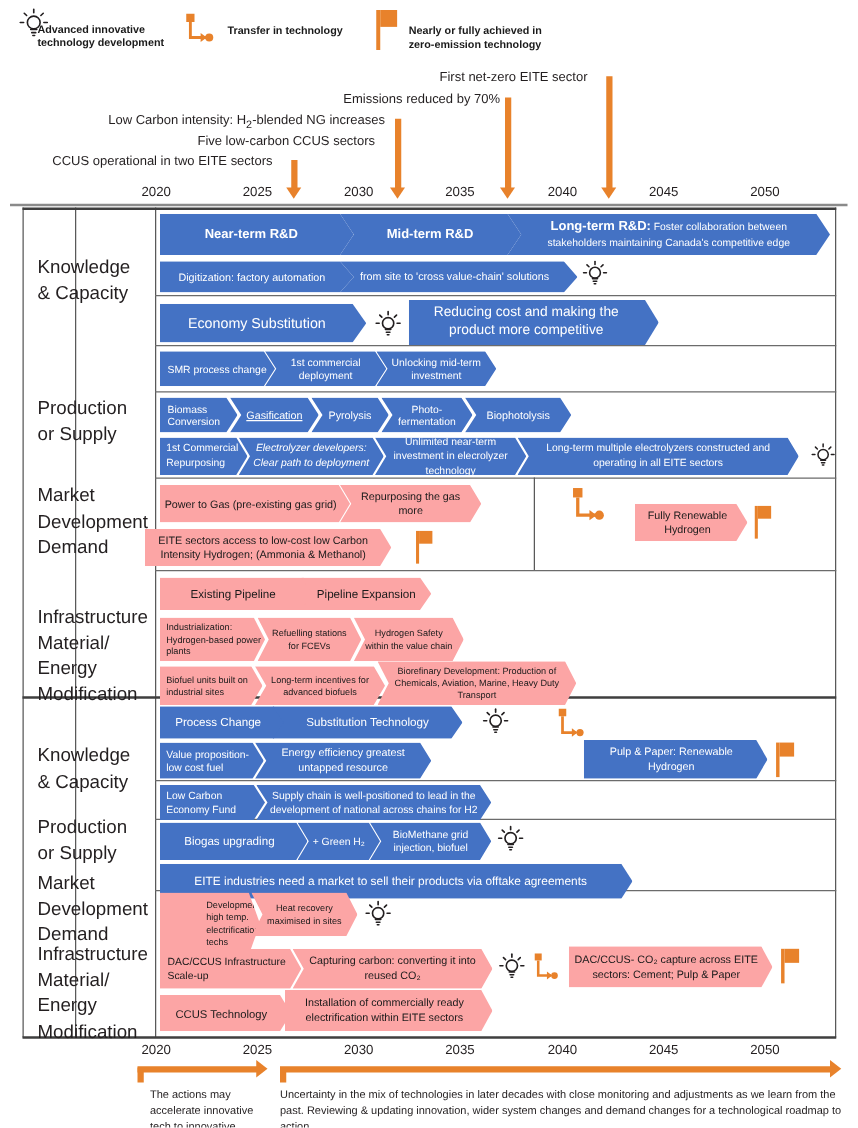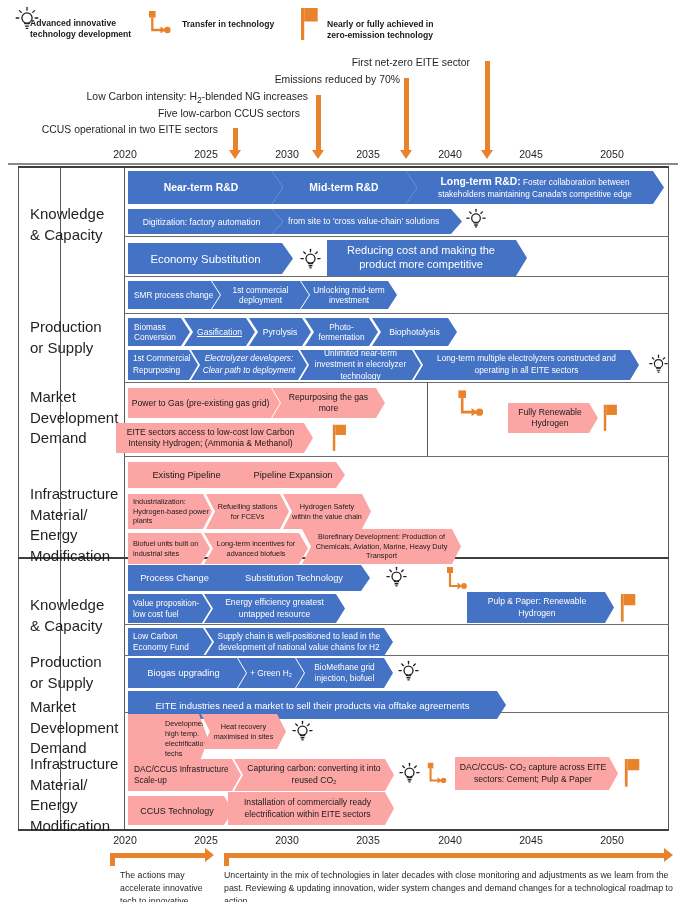--- a/index.html
+++ b/index.html
@@ -331,21 +331,21 @@
   </div>
 <svg class="flagico" style="left:620px;top:590px;" width="19" height="34" viewBox="0 0 22 34">
   <rect x="1" y="2" width="3.2" height="32" fill="#E8822B"></rect>
     <rect x="4.2" y="2" width="13.5" height="13" fill="#E8822B"></rect>
   </svg>
 
 <div class="chev c-dark sh-start9" style="left:128px;top:628px;width:84px;height:28px;font-size:8.3px;line-height:1.3;justify-content:flex-start;">
   <span style="margin-left:3px;text-align:left;">Low Carbon Economy Fund</span>
   </div>
 <div class="chev c-dark sh-mid9" style="left:205px;top:628px;width:188px;height:28px;font-size:8.3px;line-height:1.3;">
-  <span style="margin-left:6px;margin-right:6px;">Supply chain is well-positioned to lead in the development of national value chains for H2</span>
+  <span style="margin-left:6px;margin-right:6px;">Supply chain is well-positioned to lead in the development of national across chains for H2</span>
   </div>
 
 <div class="chev c-dark sh-start9" style="left:128px;top:658px;width:118px;height:30px;font-size:9.3px;">
   <span style="margin-right:7px;">Biogas upgrading</span>
   </div>
 <div class="chev c-dark sh-mid9" style="left:238px;top:658px;width:66px;height:30px;font-size:8.3px;">
   <span style="margin-left:6px;margin-right:6px;">+ Green H₂</span>
   </div>
 <div class="chev c-dark sh-mid9" style="left:296px;top:658px;width:97px;height:30px;font-size:8.3px;line-height:1.3;">
   <span style="margin-left:6px;margin-right:6px;">BioMethane grid injection, biofuel</span>

